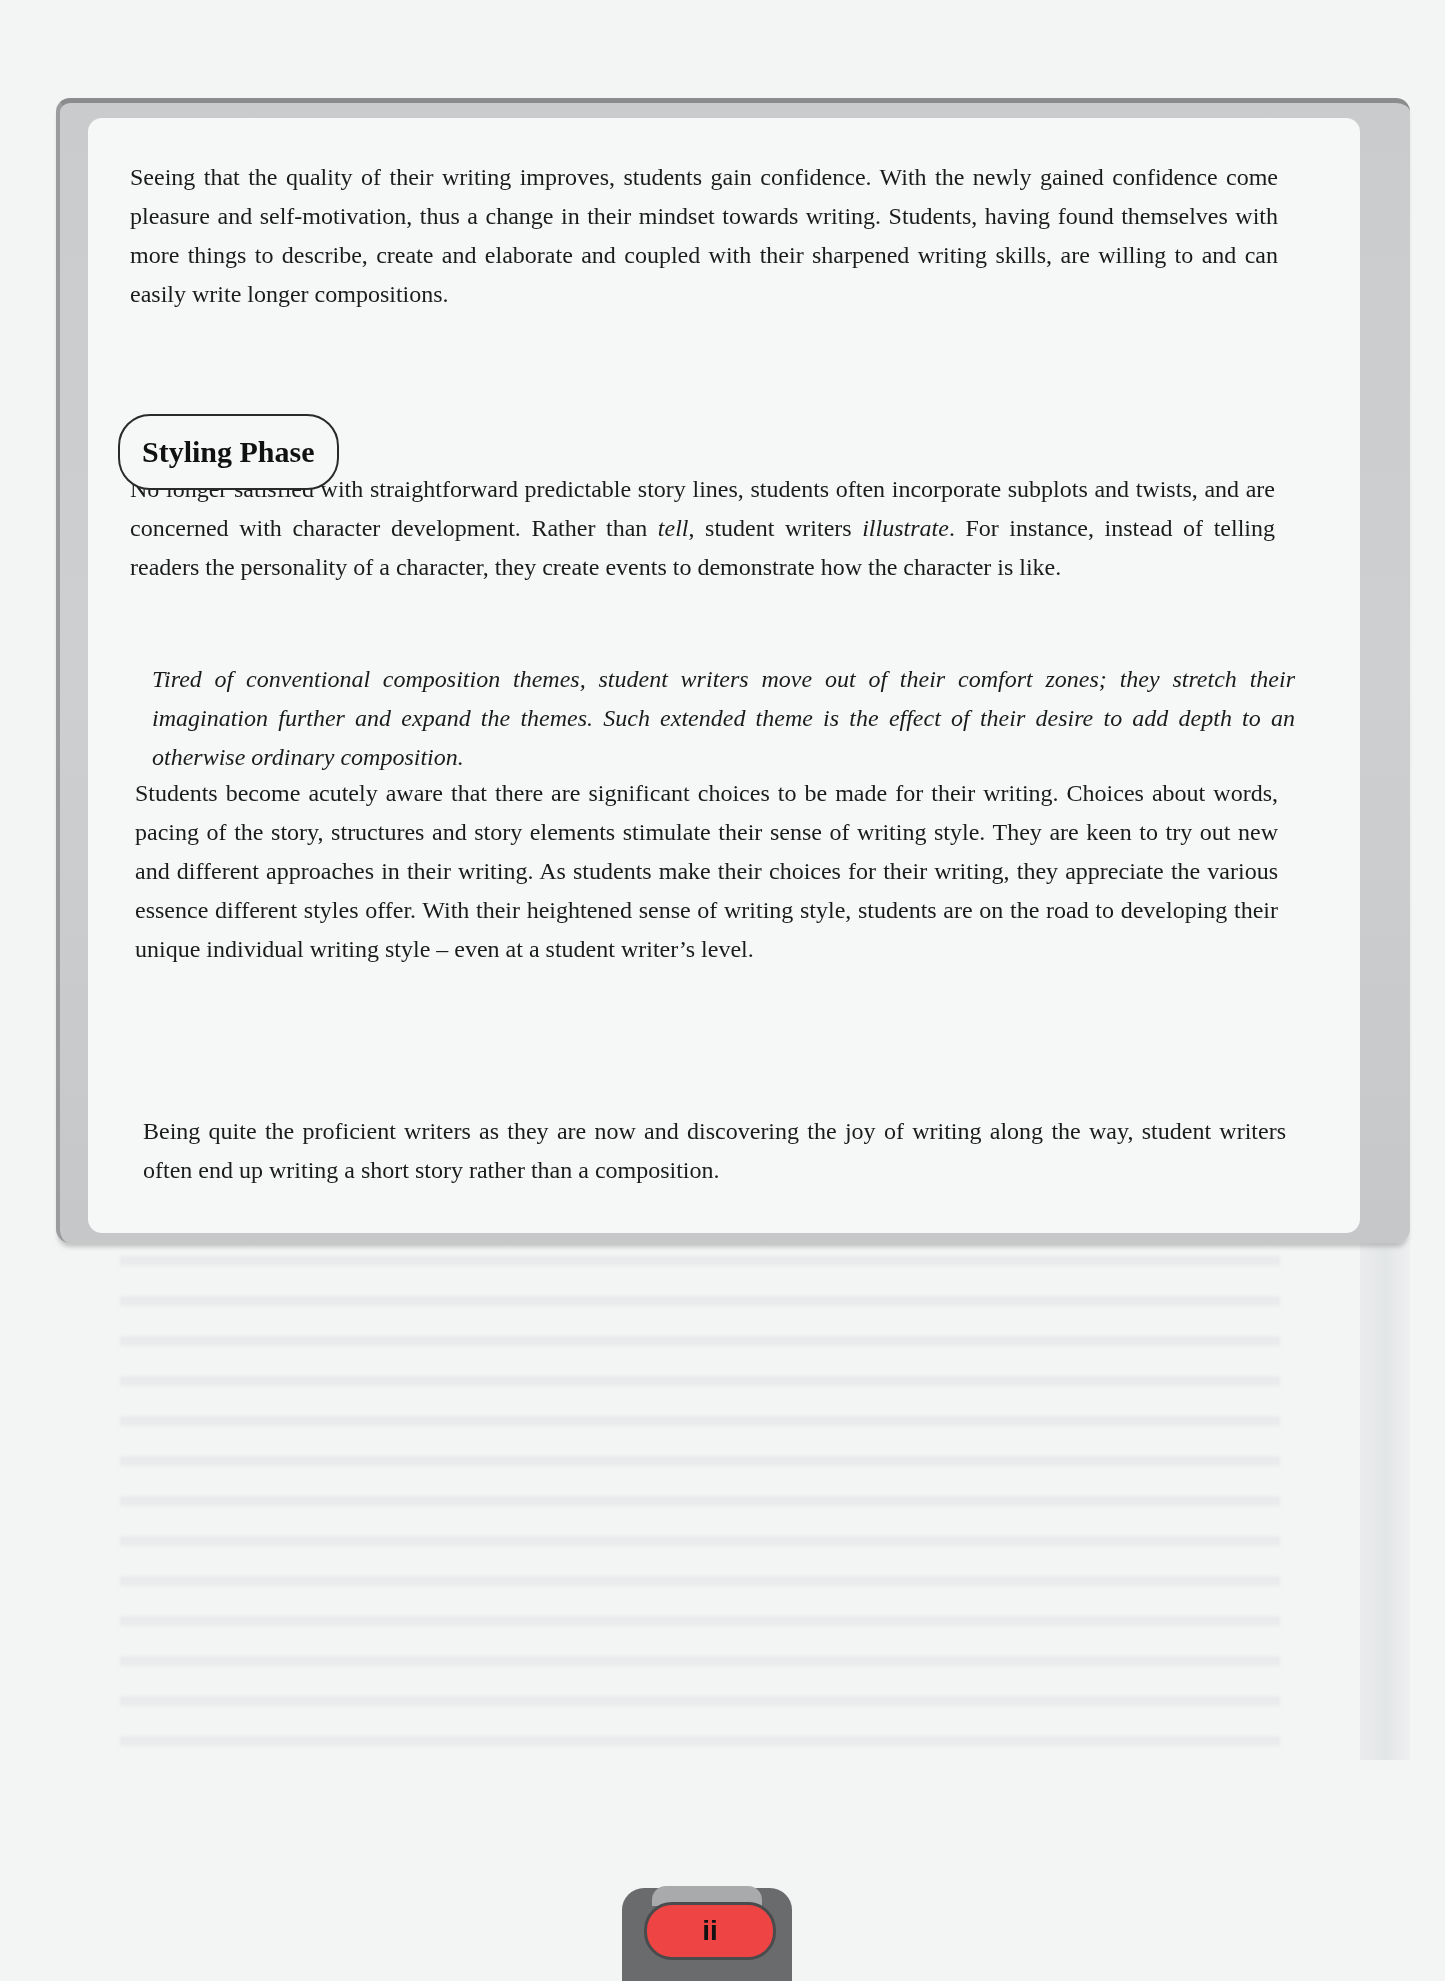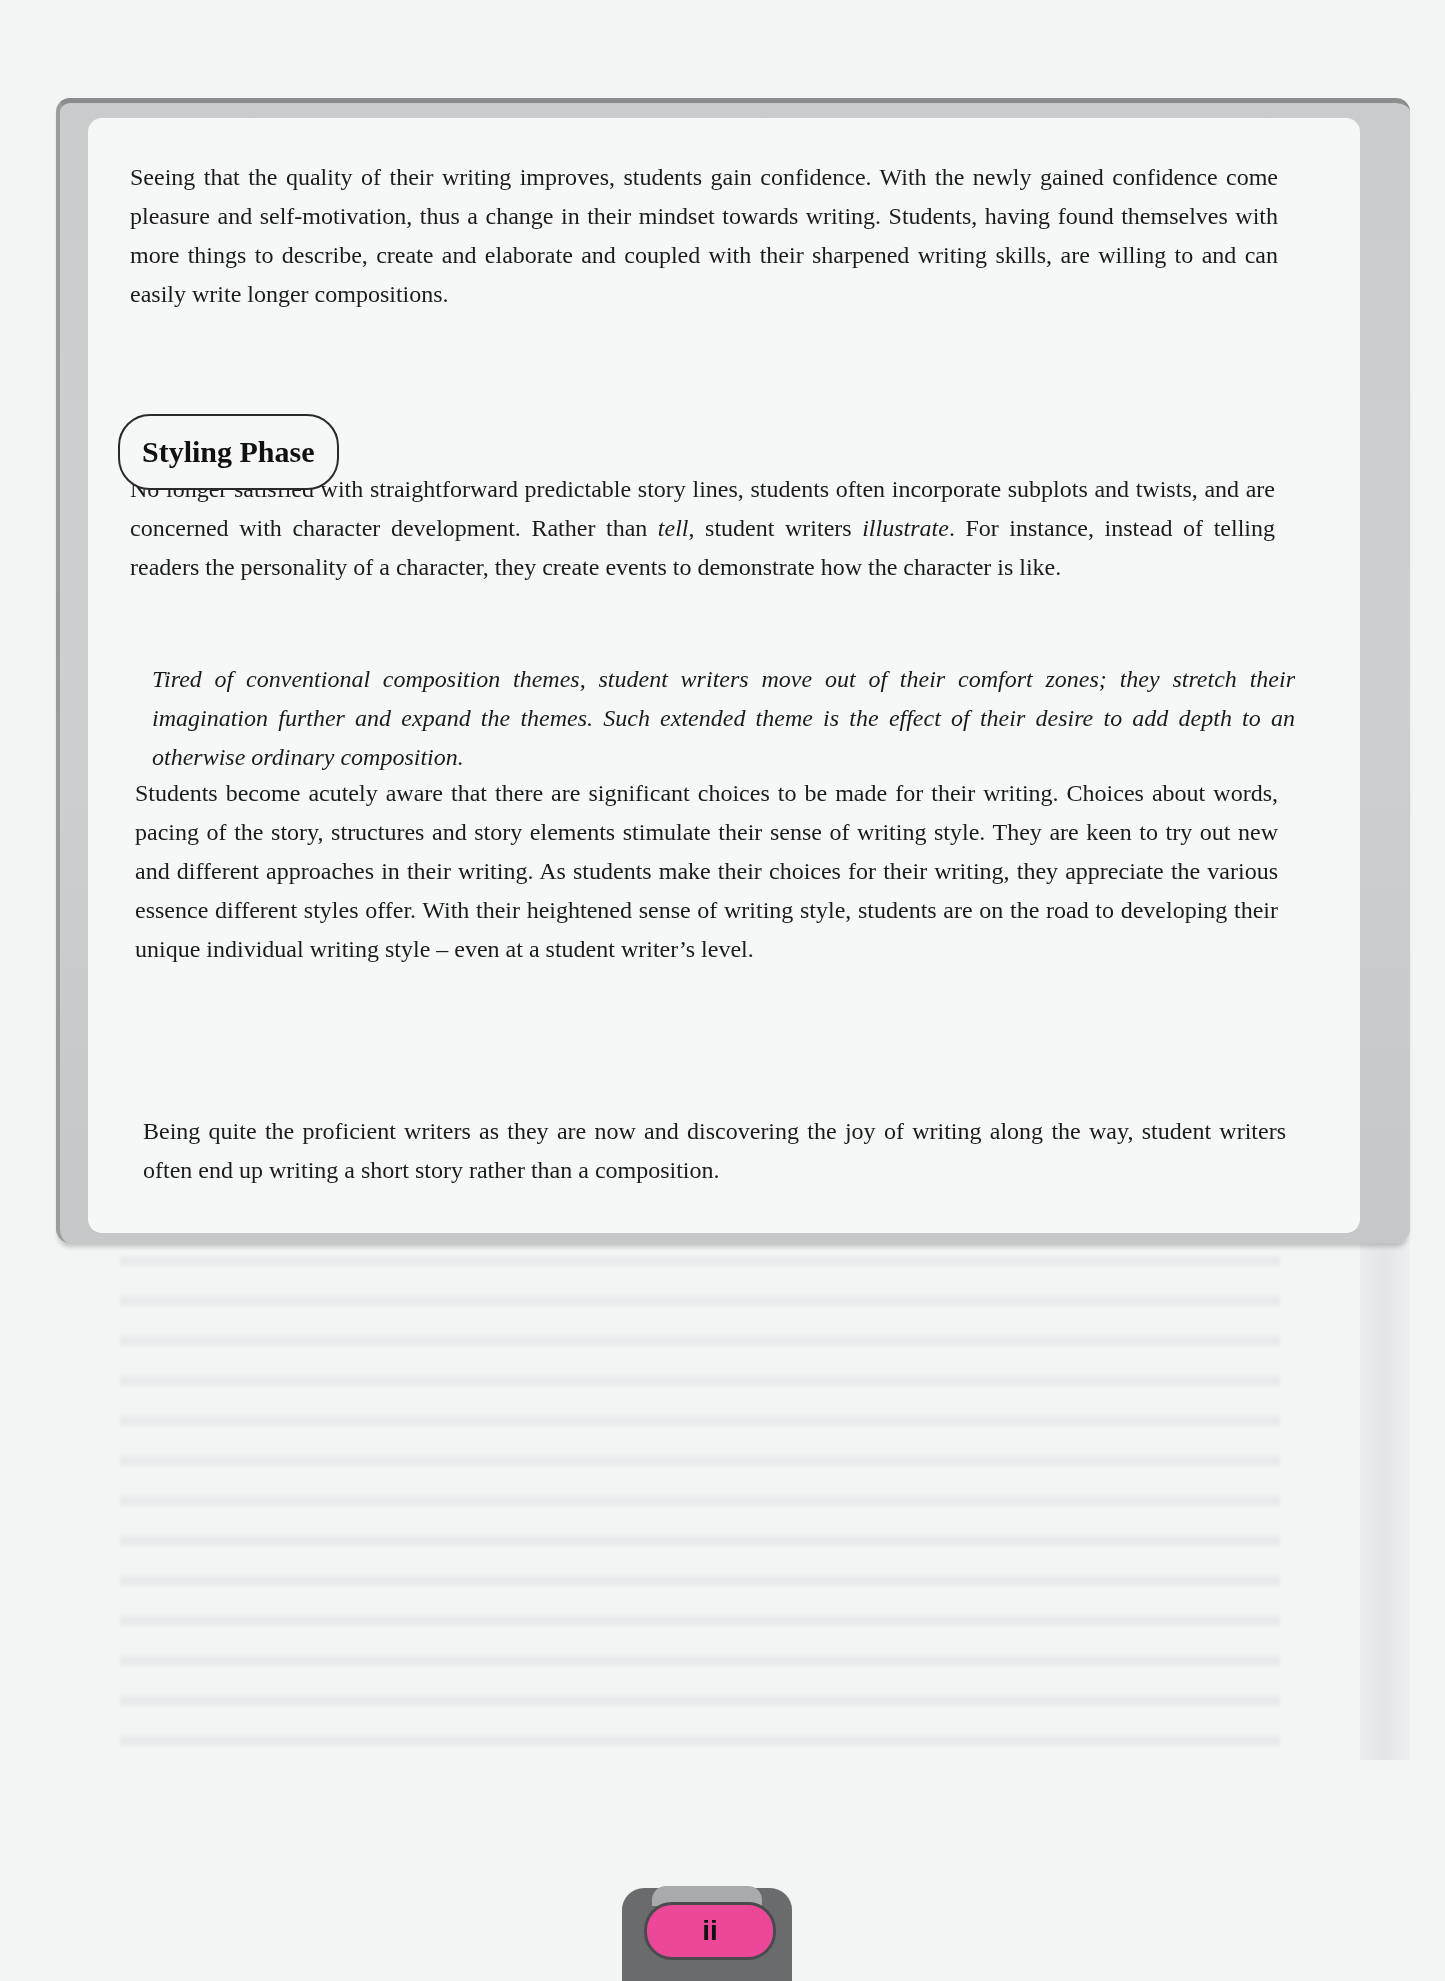--- a/index.html
+++ b/index.html
@@ -118,21 +118,21 @@
       height: 20px;
       background: #a9aaab;
       border-radius: 14px 14px 0 0;
     }
     .page-number {
       position: absolute;
       left: 644px;
       top: 1902px;
       width: 126px;
       height: 52px;
-      background: #ec4899;
+      background: #ef4444;
       border: 3px solid #4a4b4c;
       border-radius: 28px;
       display: flex;
       align-items: center;
       justify-content: center;
       font-family: "Liberation Sans", "DejaVu Sans", sans-serif;
       font-weight: bold;
       font-size: 28px;
       color: #111;
     }

